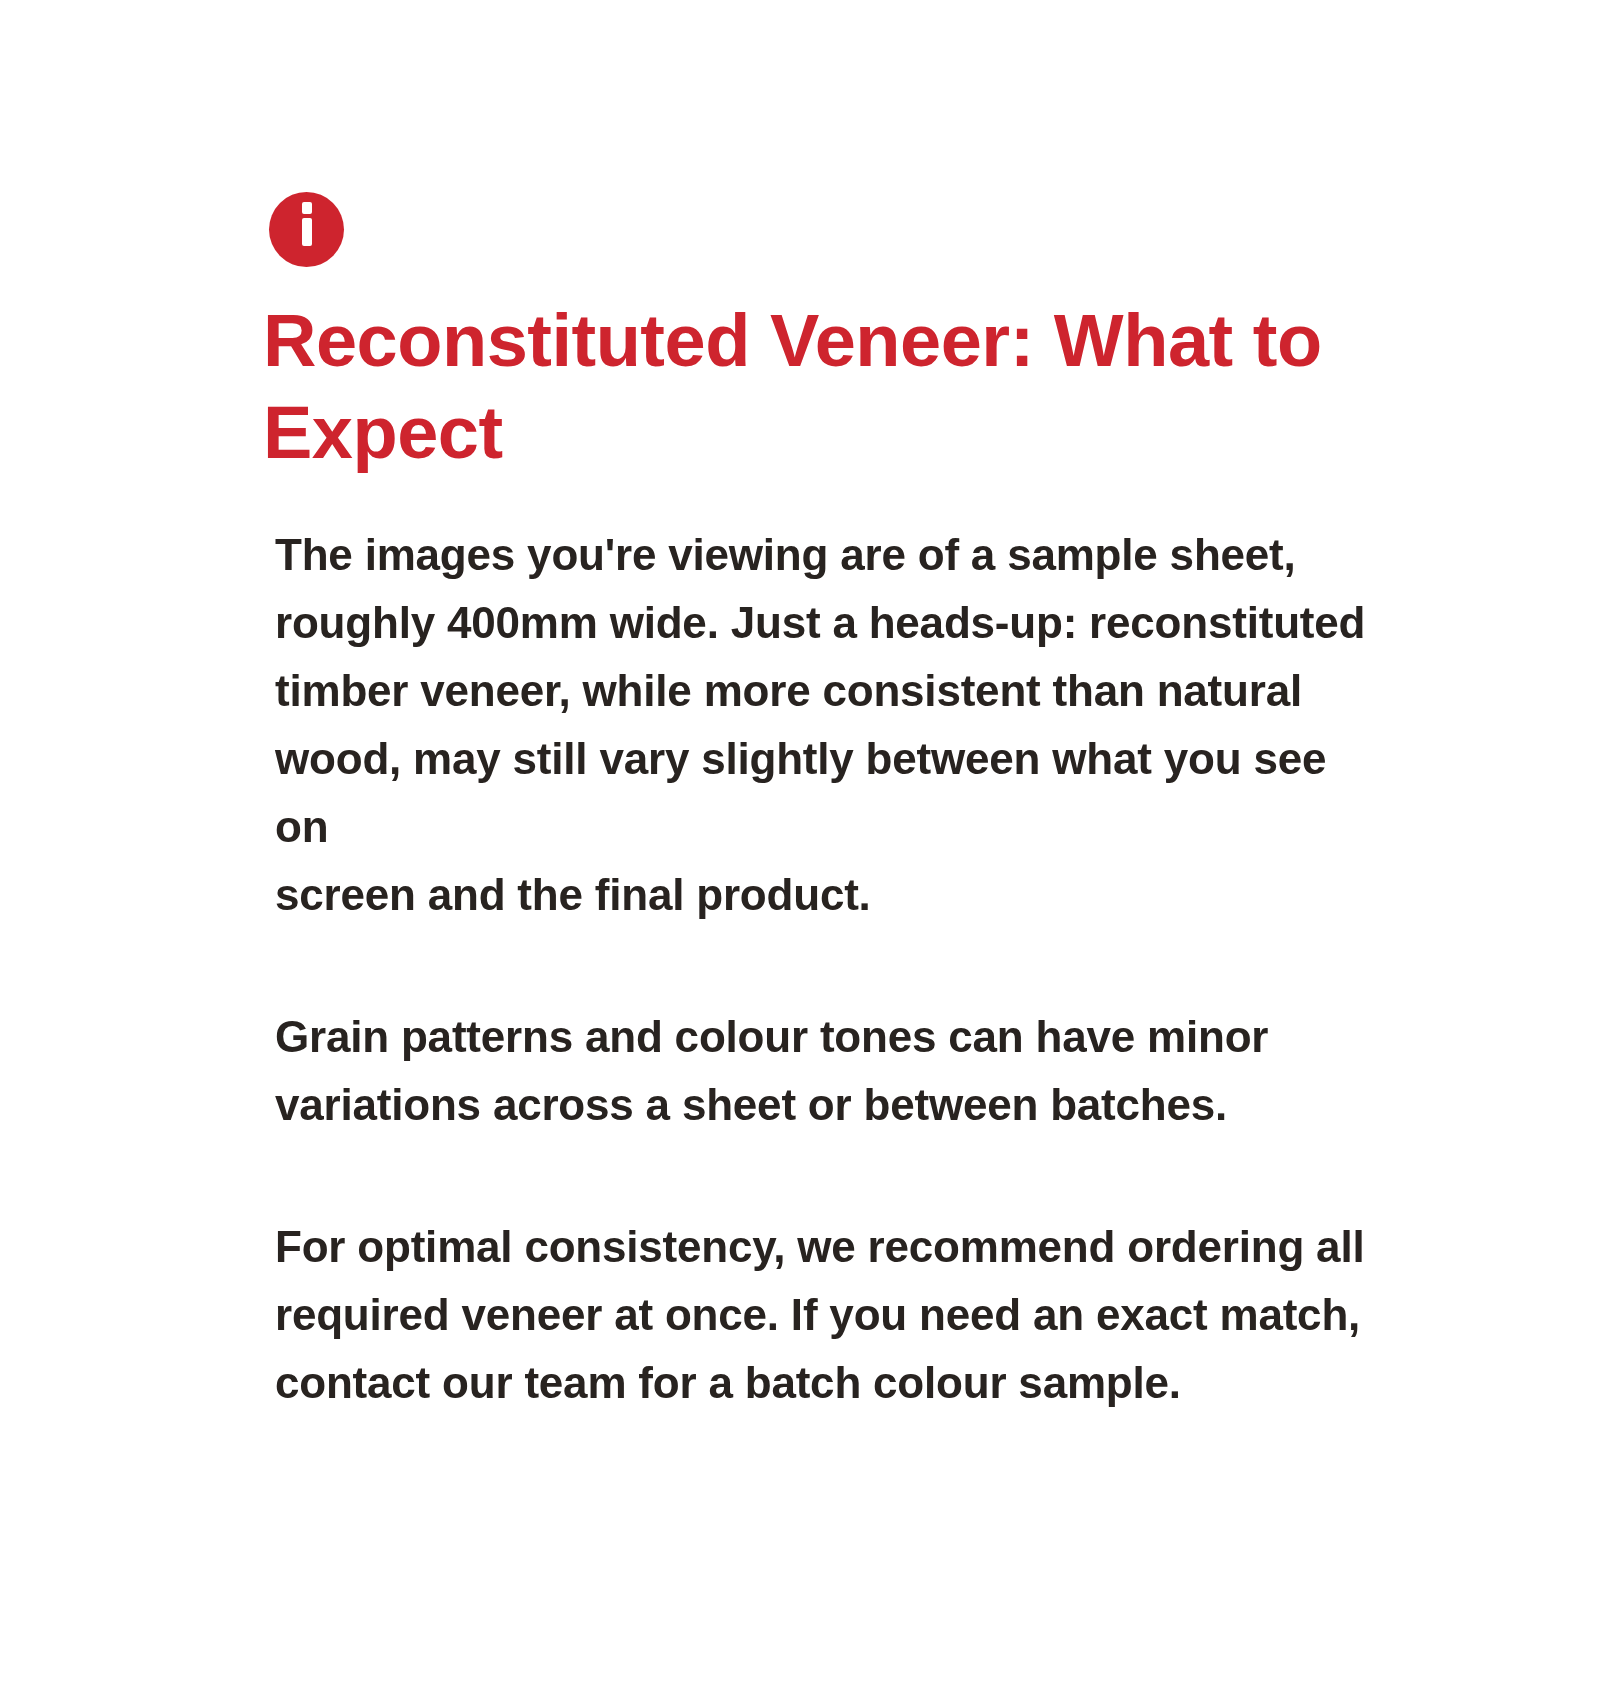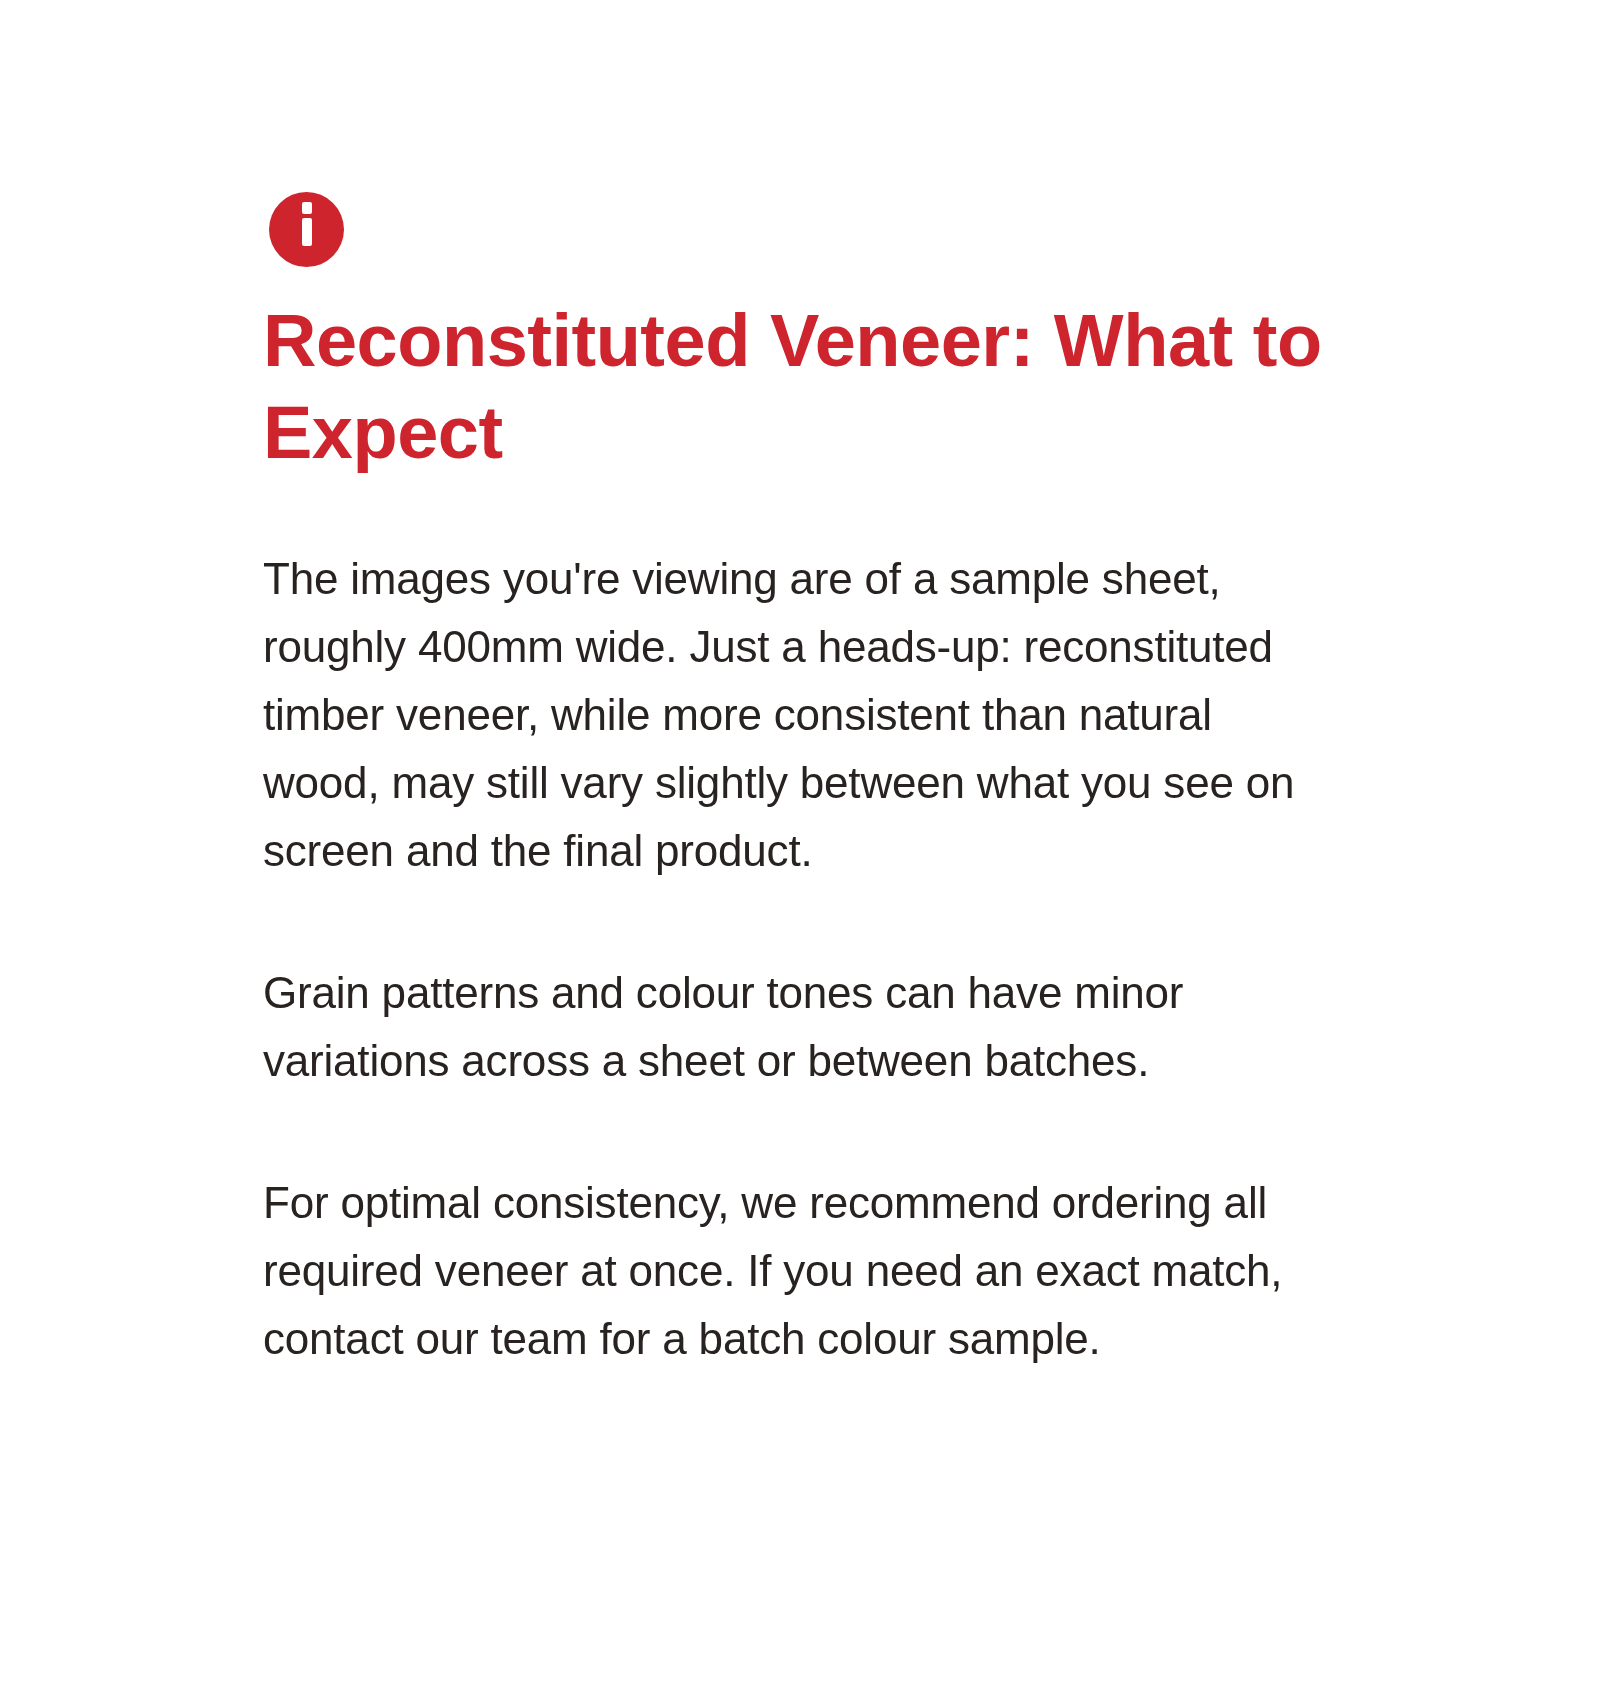--- a/index.html
+++ b/index.html
@@ -42,35 +42,35 @@
     position: absolute;
     left: 50%;
     transform: translateX(-50%);
     top: 26px;
     width: 10px;
     height: 28px;
     border-radius: 2px;
     background: #ffffff;
   }
   h1.heading {
-    margin: 28px 0 66px 0;
+    margin: 28px 0 42px 0;
     padding: 0;
     font-size: 74px;
     line-height: 92px;
     font-weight: 700;
     letter-spacing: -0.5px;
     color: var(--accent-red, #CE242E);
     white-space: pre-line;
   }
   p.body-para {
-    margin: 0 0 74px 0;
+    margin: 0 0 74px 12px;
     padding: 0;
     font-size: 44px;
     line-height: 68px;
-    font-weight: 400;
+    font-weight: 700;
     letter-spacing: -0.2px;
     color: var(--body-text, #282320);
     white-space: pre-line;
   }
 </style>
 </head>
 <body>
 
 <div class="content">
 

